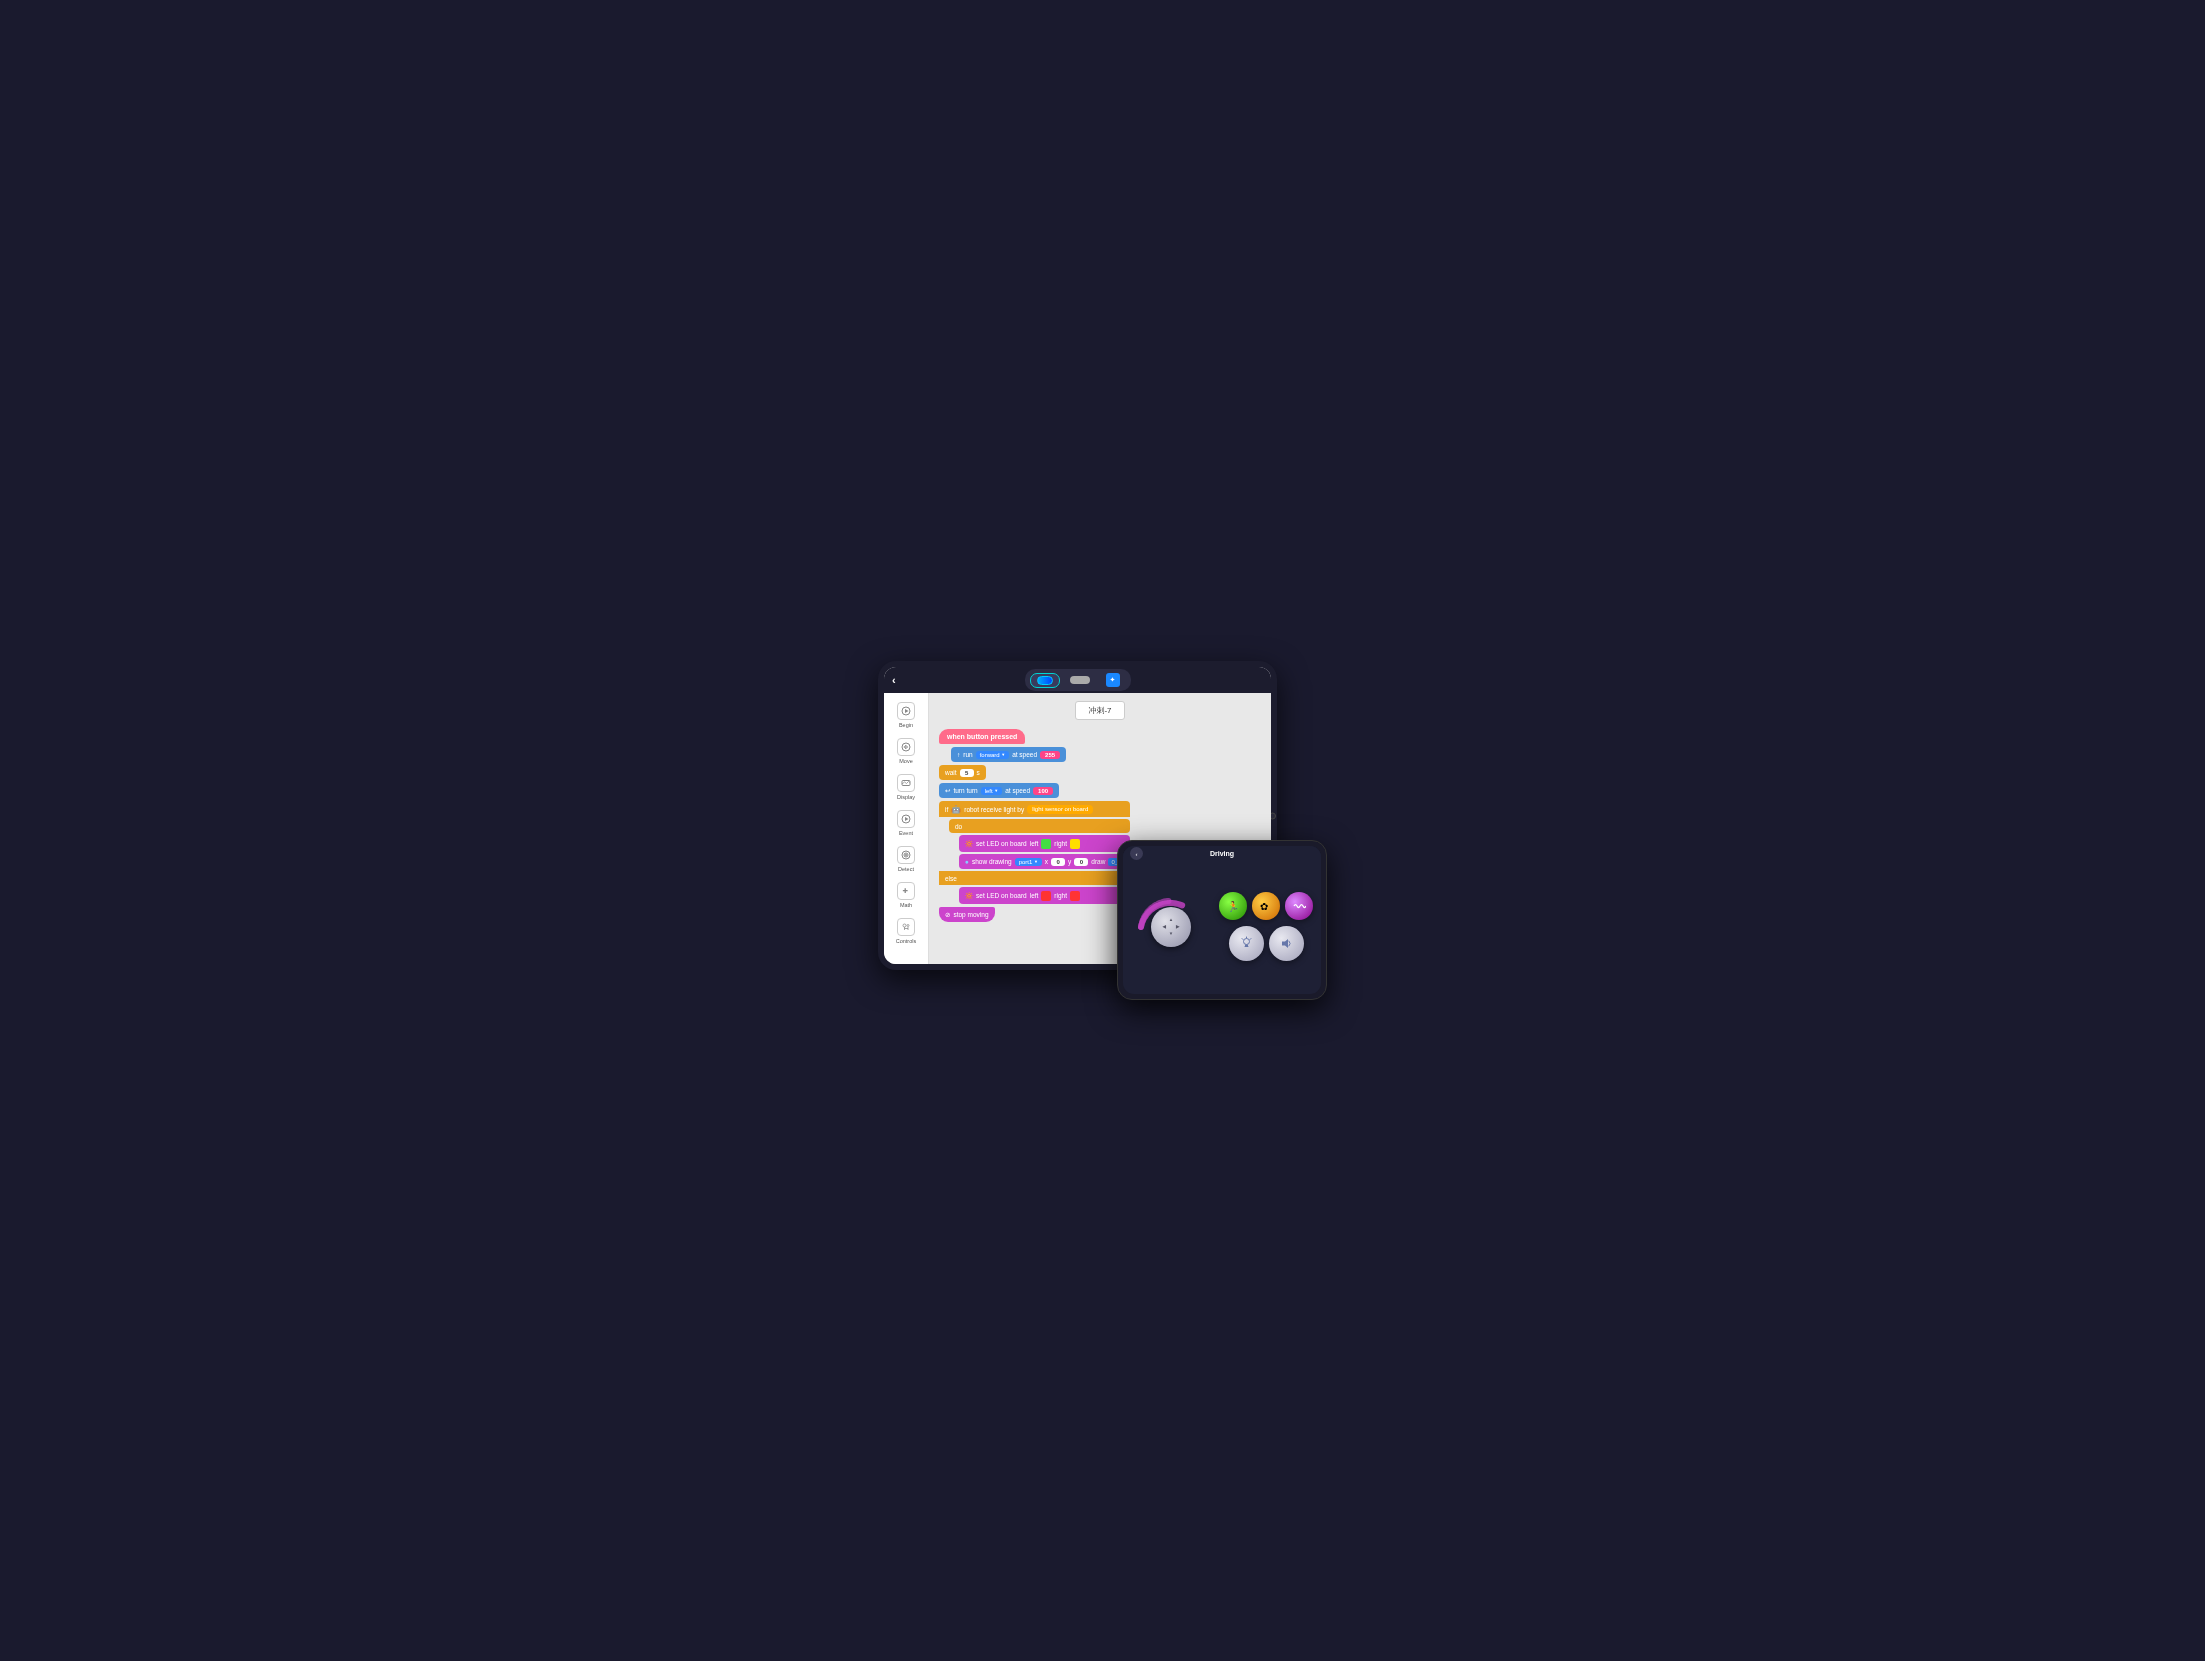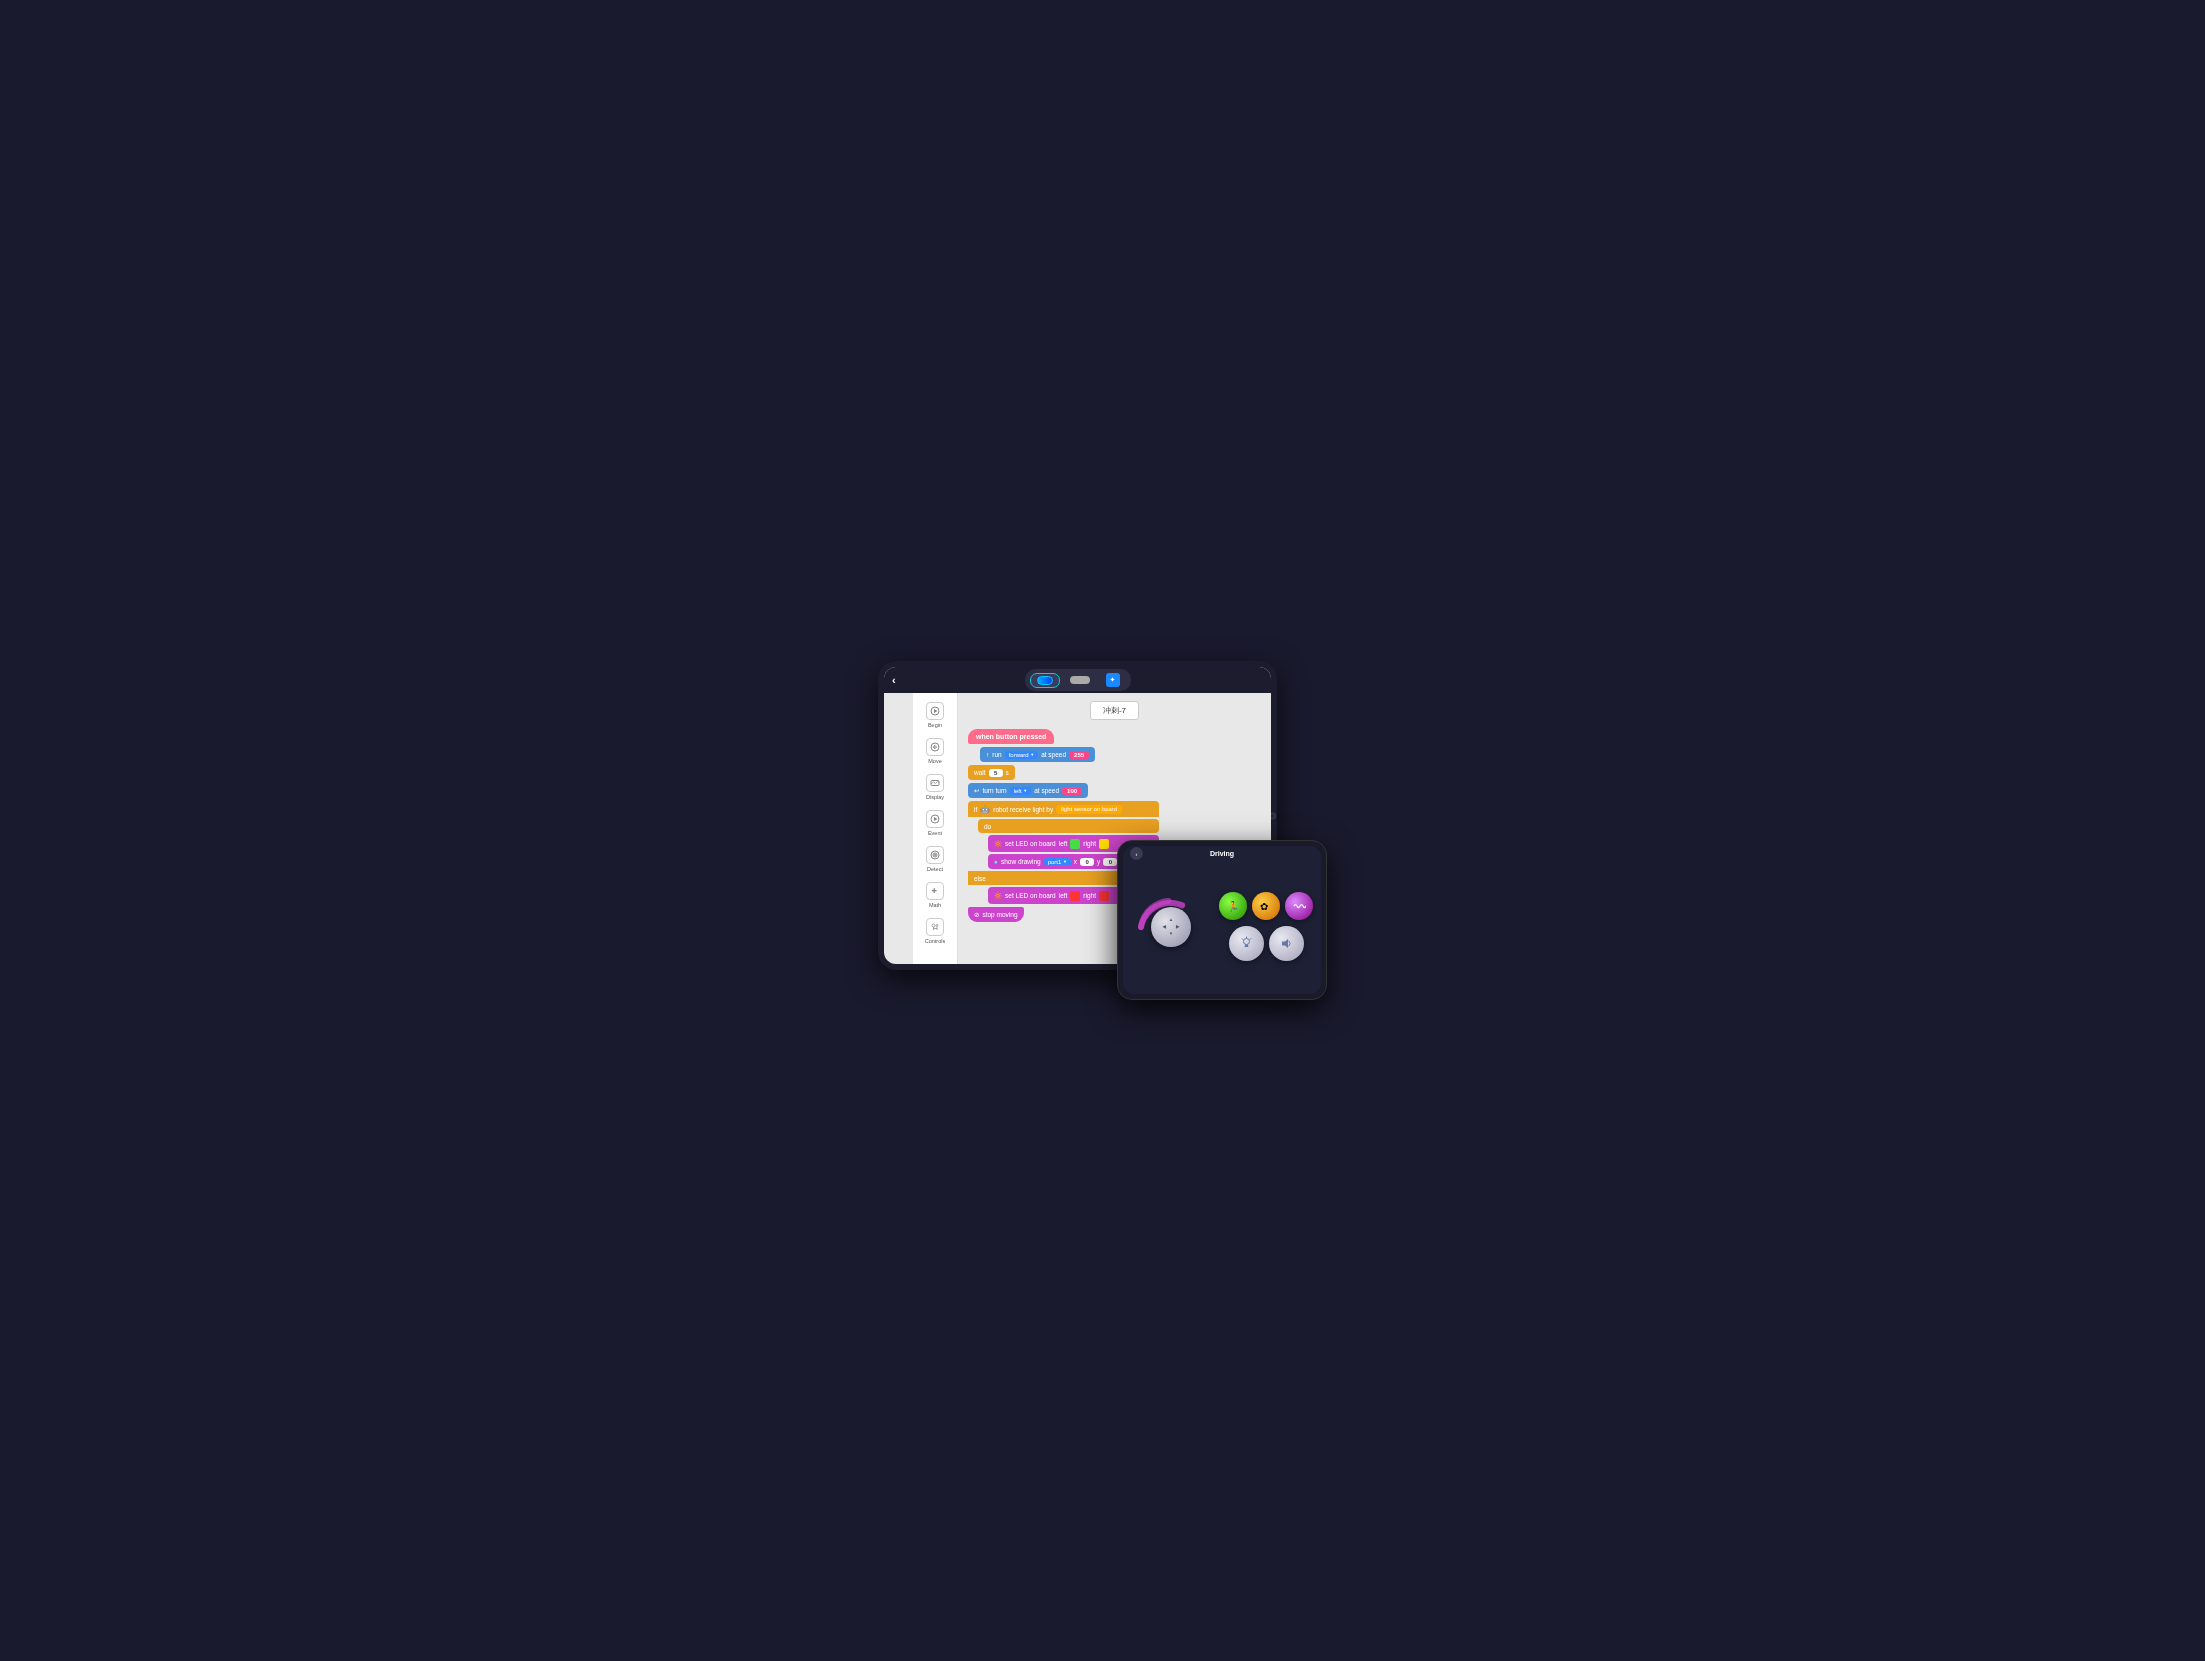--- a/index.html
+++ b/index.html
@@ -101,21 +101,20 @@
     .tab-icon-controller::before {
       content: '✦';
       color: #fff;
       font-size: 7px;
     }
     
     .tablet-content {
       display: flex;
       flex: 1;
       overflow: hidden;
-      padding-left: 29px;
     }
     
     .sidebar {
       width: 45px;
       background: #fff;
       display: flex;
       flex-direction: column;
       align-items: center;
       padding: 5px 0;
       gap: 2px;

